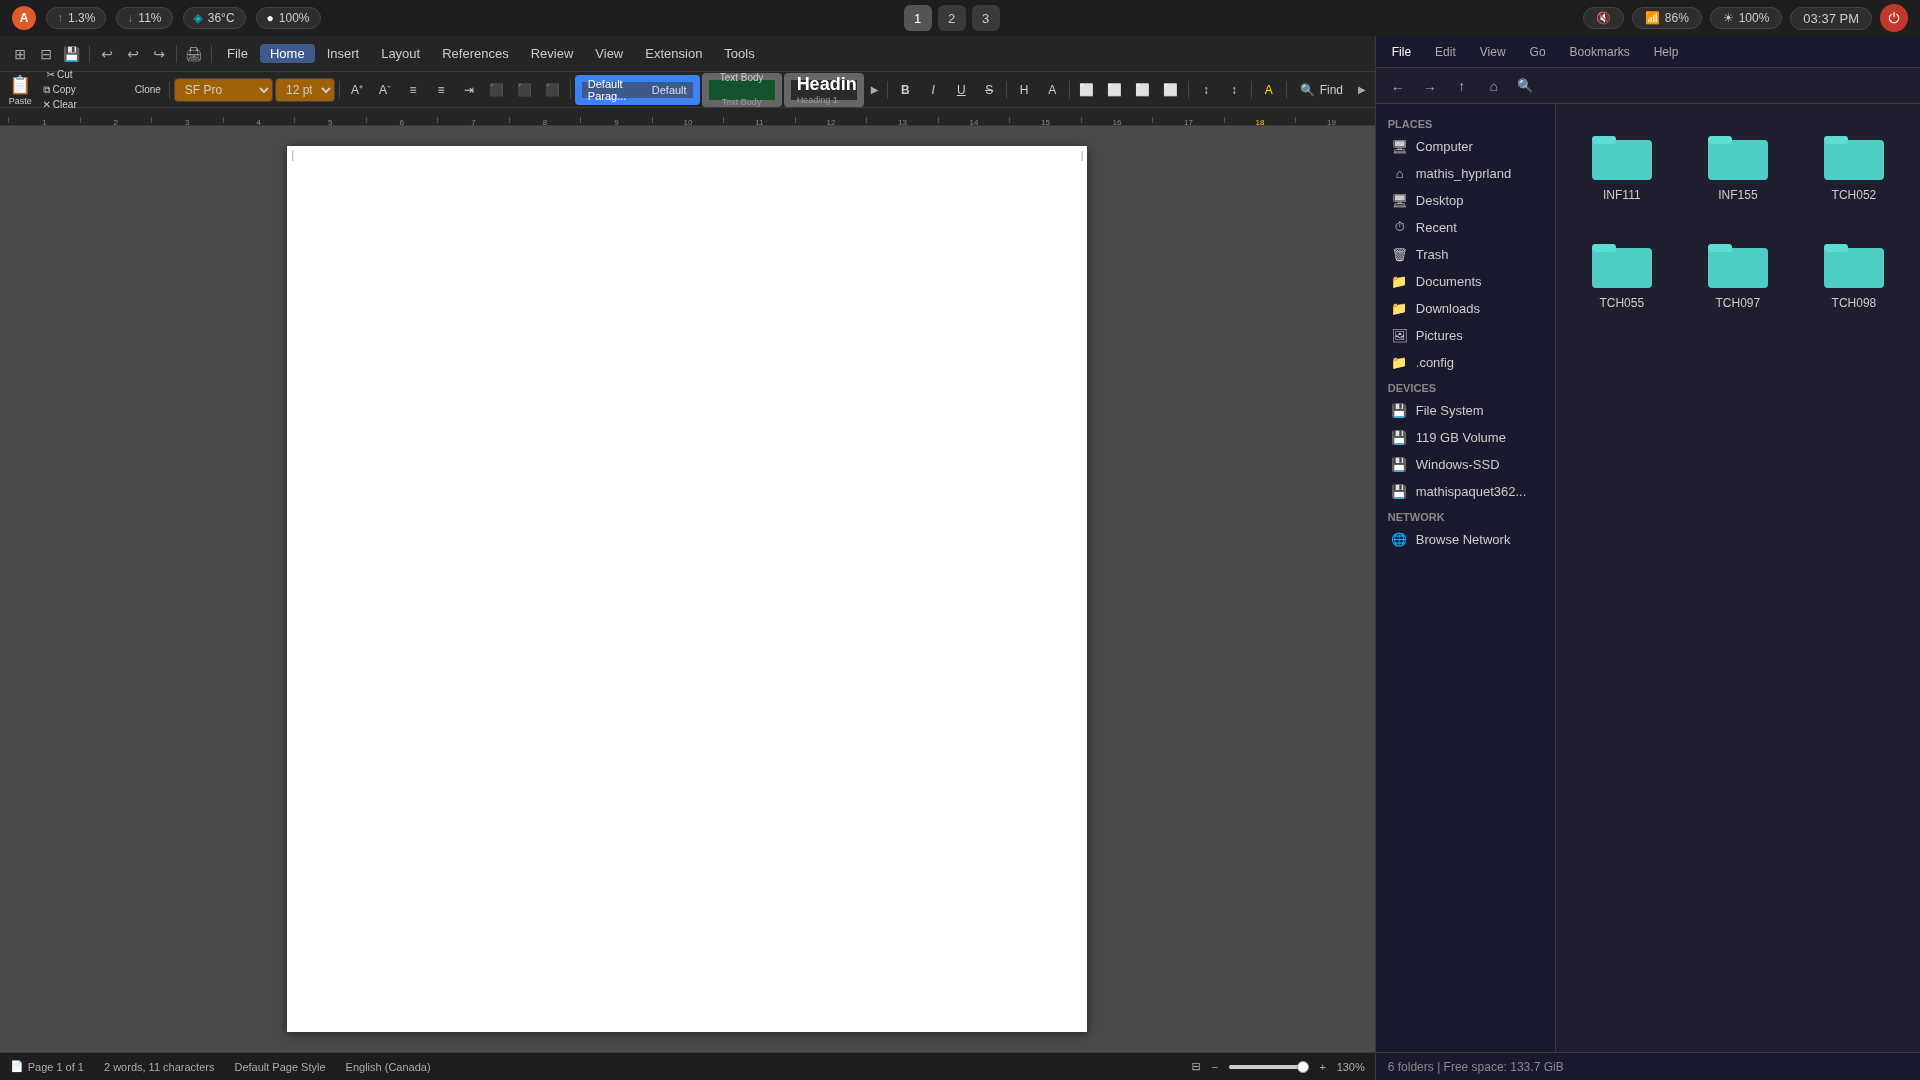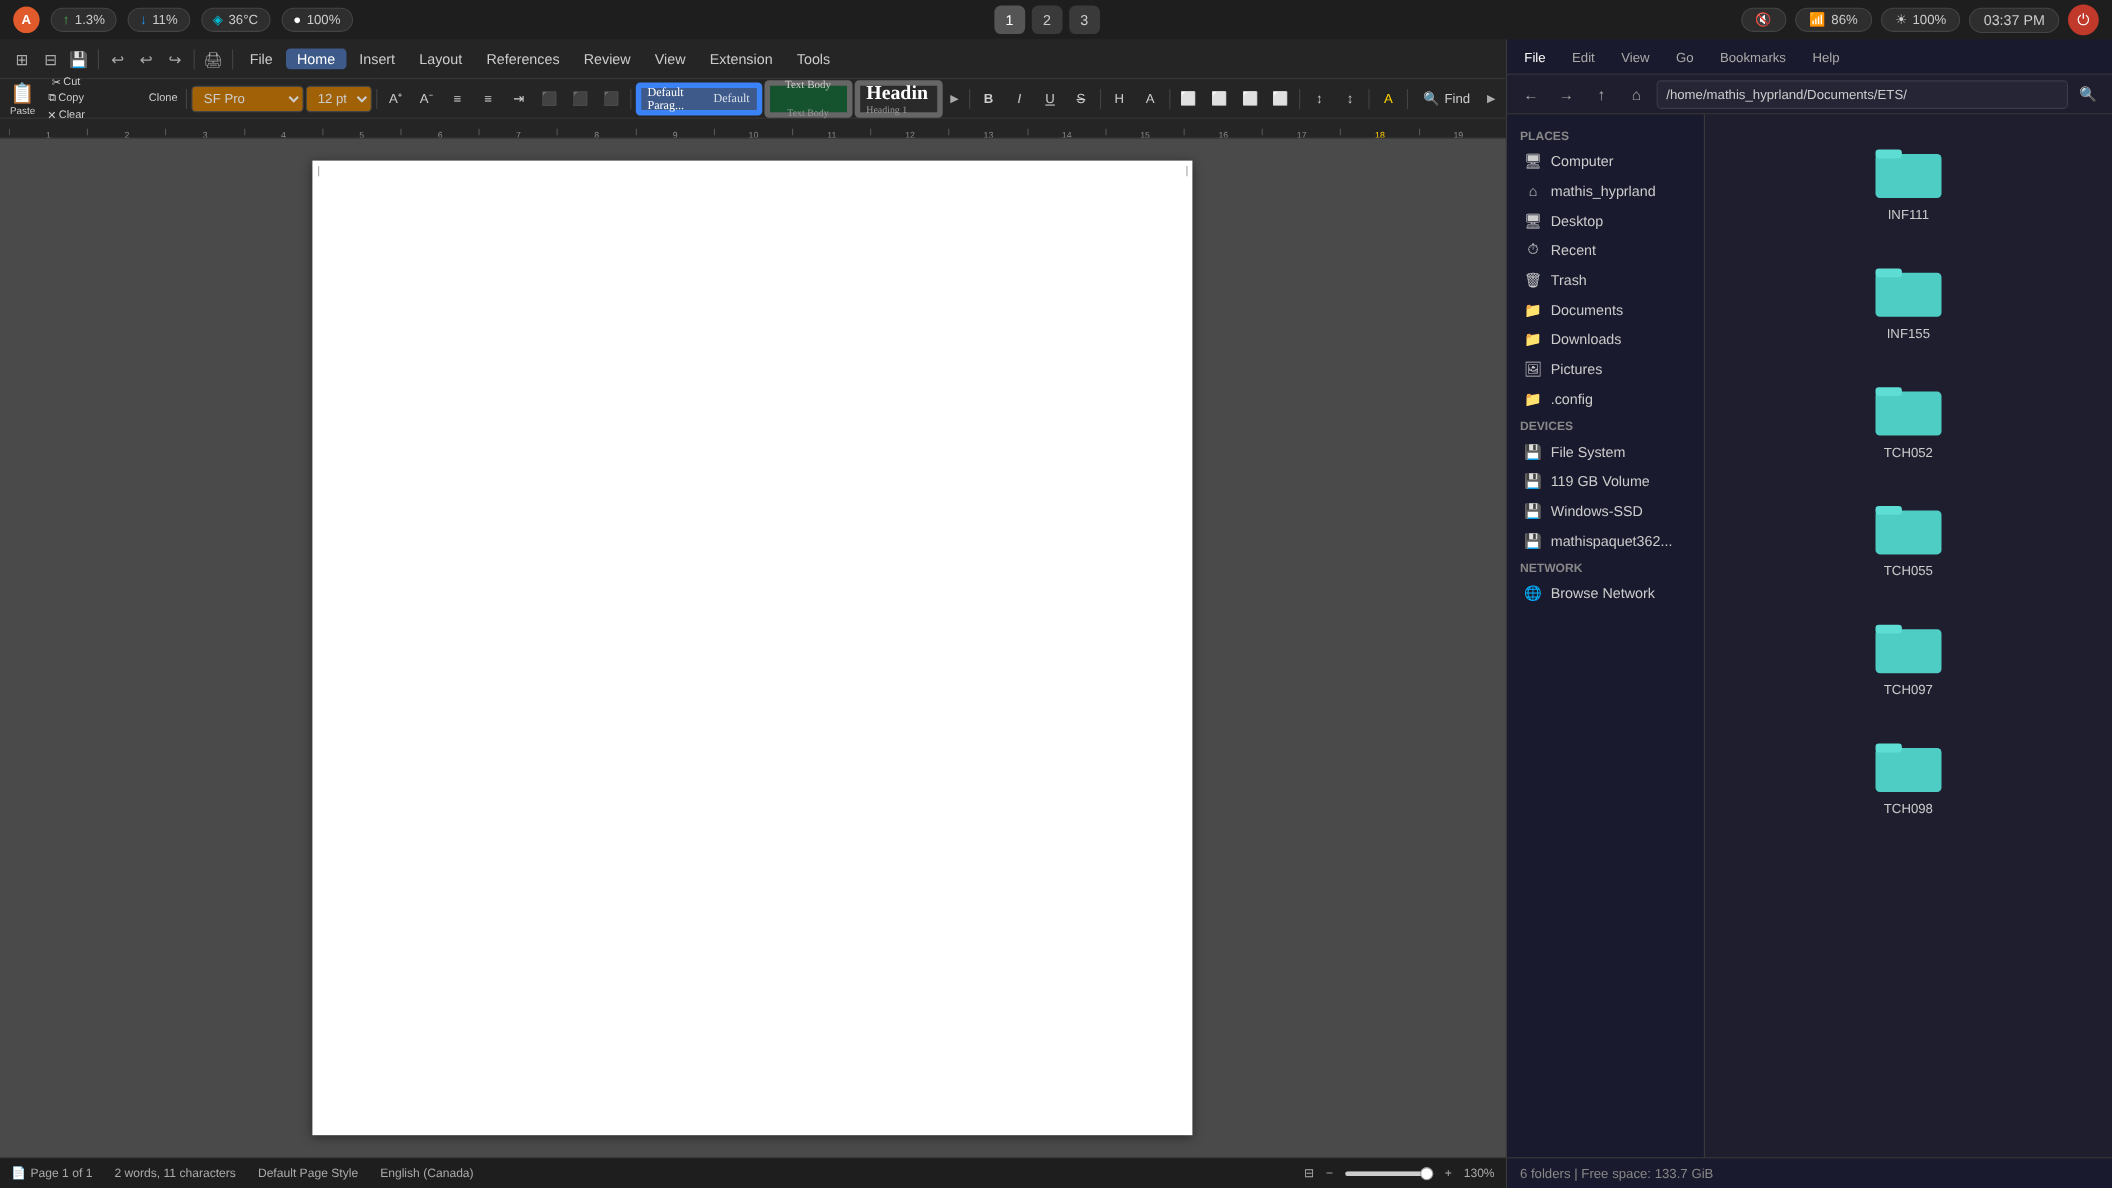--- a/index.html
+++ b/index.html
@@ -31,21 +31,21 @@
     .menu-item { padding: 2px 10px; color: #ccc; cursor: pointer; border-radius: 4px; font-size: 13px; }
     .menu-item.active { background: #3d5a8a; color: white; }
 
     
     #toolbar { display: flex; align-items: center; height: 36px; background: #252525; border-bottom: 1px solid #3a3a3a; padding: 0 4px; gap: 2px; flex-wrap: nowrap; }
     .tb-btn { display: flex; align-items: center; justify-content: center; height: 26px; min-width: 26px; padding: 0 4px; border-radius: 4px; color: #ccc; cursor: pointer; font-size: 12px; }
     .tb-sep { width: 1px; height: 18px; background: #444; margin: 0 2px; }
     .tb-select { background: #a16207; border: 1px solid #444; border-radius: 4px; color: #ccc; padding: 2px 6px; font-size: 12px; height: 24px; }
 
     
-    .style-box { display: flex; align-items: center; height: 30px; border-radius: 4px; padding: 0 6px; cursor: pointer; font-size: 12px; border: 5px solid #3b82f6; font-family: Liberation Serif, serif; }
+    .style-box { display: flex; align-items: center; height: 30px; border-radius: 4px; padding: 0 6px; cursor: pointer; font-size: 12px; border: 7px solid #3b82f6; }
     .style-box.default { background: #3d5a8a; color: white; min-width: 100px; }
     .style-box.textbody { background: #14532d; border-color: #666; color: #ddd; min-width: 80px; flex-direction: column; align-items: center; height: 34px; justify-content: center; gap: 14px; }
     .style-box.heading { background: #2a2a2a; border-color: #666; color: #ddd; min-width: 80px; flex-direction: column; align-items: flex-start; height: 34px; justify-content: center; }
     .more-btn { width: 20px; height: 26px; display: flex; align-items: center; justify-content: center; color: #aaa; cursor: pointer; font-size: 10px; }
     .find-btn { display: flex; align-items: center; gap: 4px; padding: 0 8px; height: 26px; border-radius: 4px; color: #ccc; cursor: pointer; font-size: 12px; }
 
     
     #ruler { height: 18px; background: #252525; border-bottom: 1px solid #3a3a3a; display: flex; align-items: center; padding: 0 8px; overflow: hidden; }
     .ruler-inner { flex: 1; height: 100%; display: flex; align-items: flex-end; padding-bottom: 2px; gap: 0; overflow: hidden; }
     .ruler-tick { font-size: 8px; color: #888; flex: 1; text-align: center; border-left: 1px solid #555; height: 6px; display: flex; align-items: flex-start; justify-content: center; padding-top: 1px; }
@@ -85,21 +85,21 @@
     #fm-content { display: flex; flex: 1; overflow: hidden; }
     #fm-sidebar { width: 180px; background: #1a1a2e; border-right: 1px solid #3a3a3a; padding: 8px 0; overflow-y: auto; }
     .fm-sidebar-section { padding: 6px 12px 2px; font-size: 11px; color: #888; font-weight: 600; text-transform: uppercase; }
     .fm-sidebar-item { display: flex; align-items: center; gap: 8px; padding: 5px 12px; color: #ccc; cursor: pointer; font-size: 13px; border-radius: 4px; margin: 1px 4px; }
     .fm-sidebar-icon { width: 16px; height: 16px; display: flex; align-items: center; justify-content: center; font-size: 13px; }
     #fm-main { flex: 1; background: #1e1e2e; overflow-y: auto; padding: 16px; }
     #fm-main::-webkit-scrollbar { width: 8px; }
     #fm-main::-webkit-scrollbar-track { background: #1a1a2e; }
     #fm-main::-webkit-scrollbar-thumb { background: #3a3a5a; border-radius: 4px; }
 
-    .fm-grid { display: grid; grid-template-columns: repeat(1, 1fr); gap: 16px; }
+    .fm-grid { display: grid; grid-template-columns: repeat(3, 1fr); gap: 16px; }
     .fm-folder { display: flex; flex-direction: column; align-items: center; gap: 6px; cursor: pointer; padding: 10px; border-radius: 6px; }
     .folder-icon { width: 64px; height: 52px; position: relative; }
     .folder-icon svg { width: 100%; height: 100%; }
     .fm-folder-name { font-size: 12px; color: #ccc; text-align: center; }
 
     #fm-statusbar { height: 28px; background: #1a1a2e; border-top: 1px solid #3a3a3a; padding: 0 12px; display: flex; align-items: center; font-size: 12px; color: #888; }
   </style>
 </head>
 <body>
 
@@ -339,21 +339,20 @@
       <div class="fm-tab">Go</div>
       <div class="fm-tab">Bookmarks</div>
       <div class="fm-tab">Help</div>
     </div>
 
     <div id="fm-toolbar">
       <div class="fm-tb-btn">←</div>
       <div class="fm-tb-btn">→</div>
       <div class="fm-tb-btn">↑</div>
       <div class="fm-tb-btn">⌂</div>
-      <div class="fm-path">/home/mathis_hyprland/Documents/ETS/</div>
       <div class="fm-search-btn">🔍</div>
     </div>
 
     <div id="fm-content">
 
       <div id="fm-sidebar">
         <div class="fm-sidebar-section">Places</div>
         <div class="fm-sidebar-item">
           <span class="fm-sidebar-icon">🖥</span>
           <span>Computer</span>

